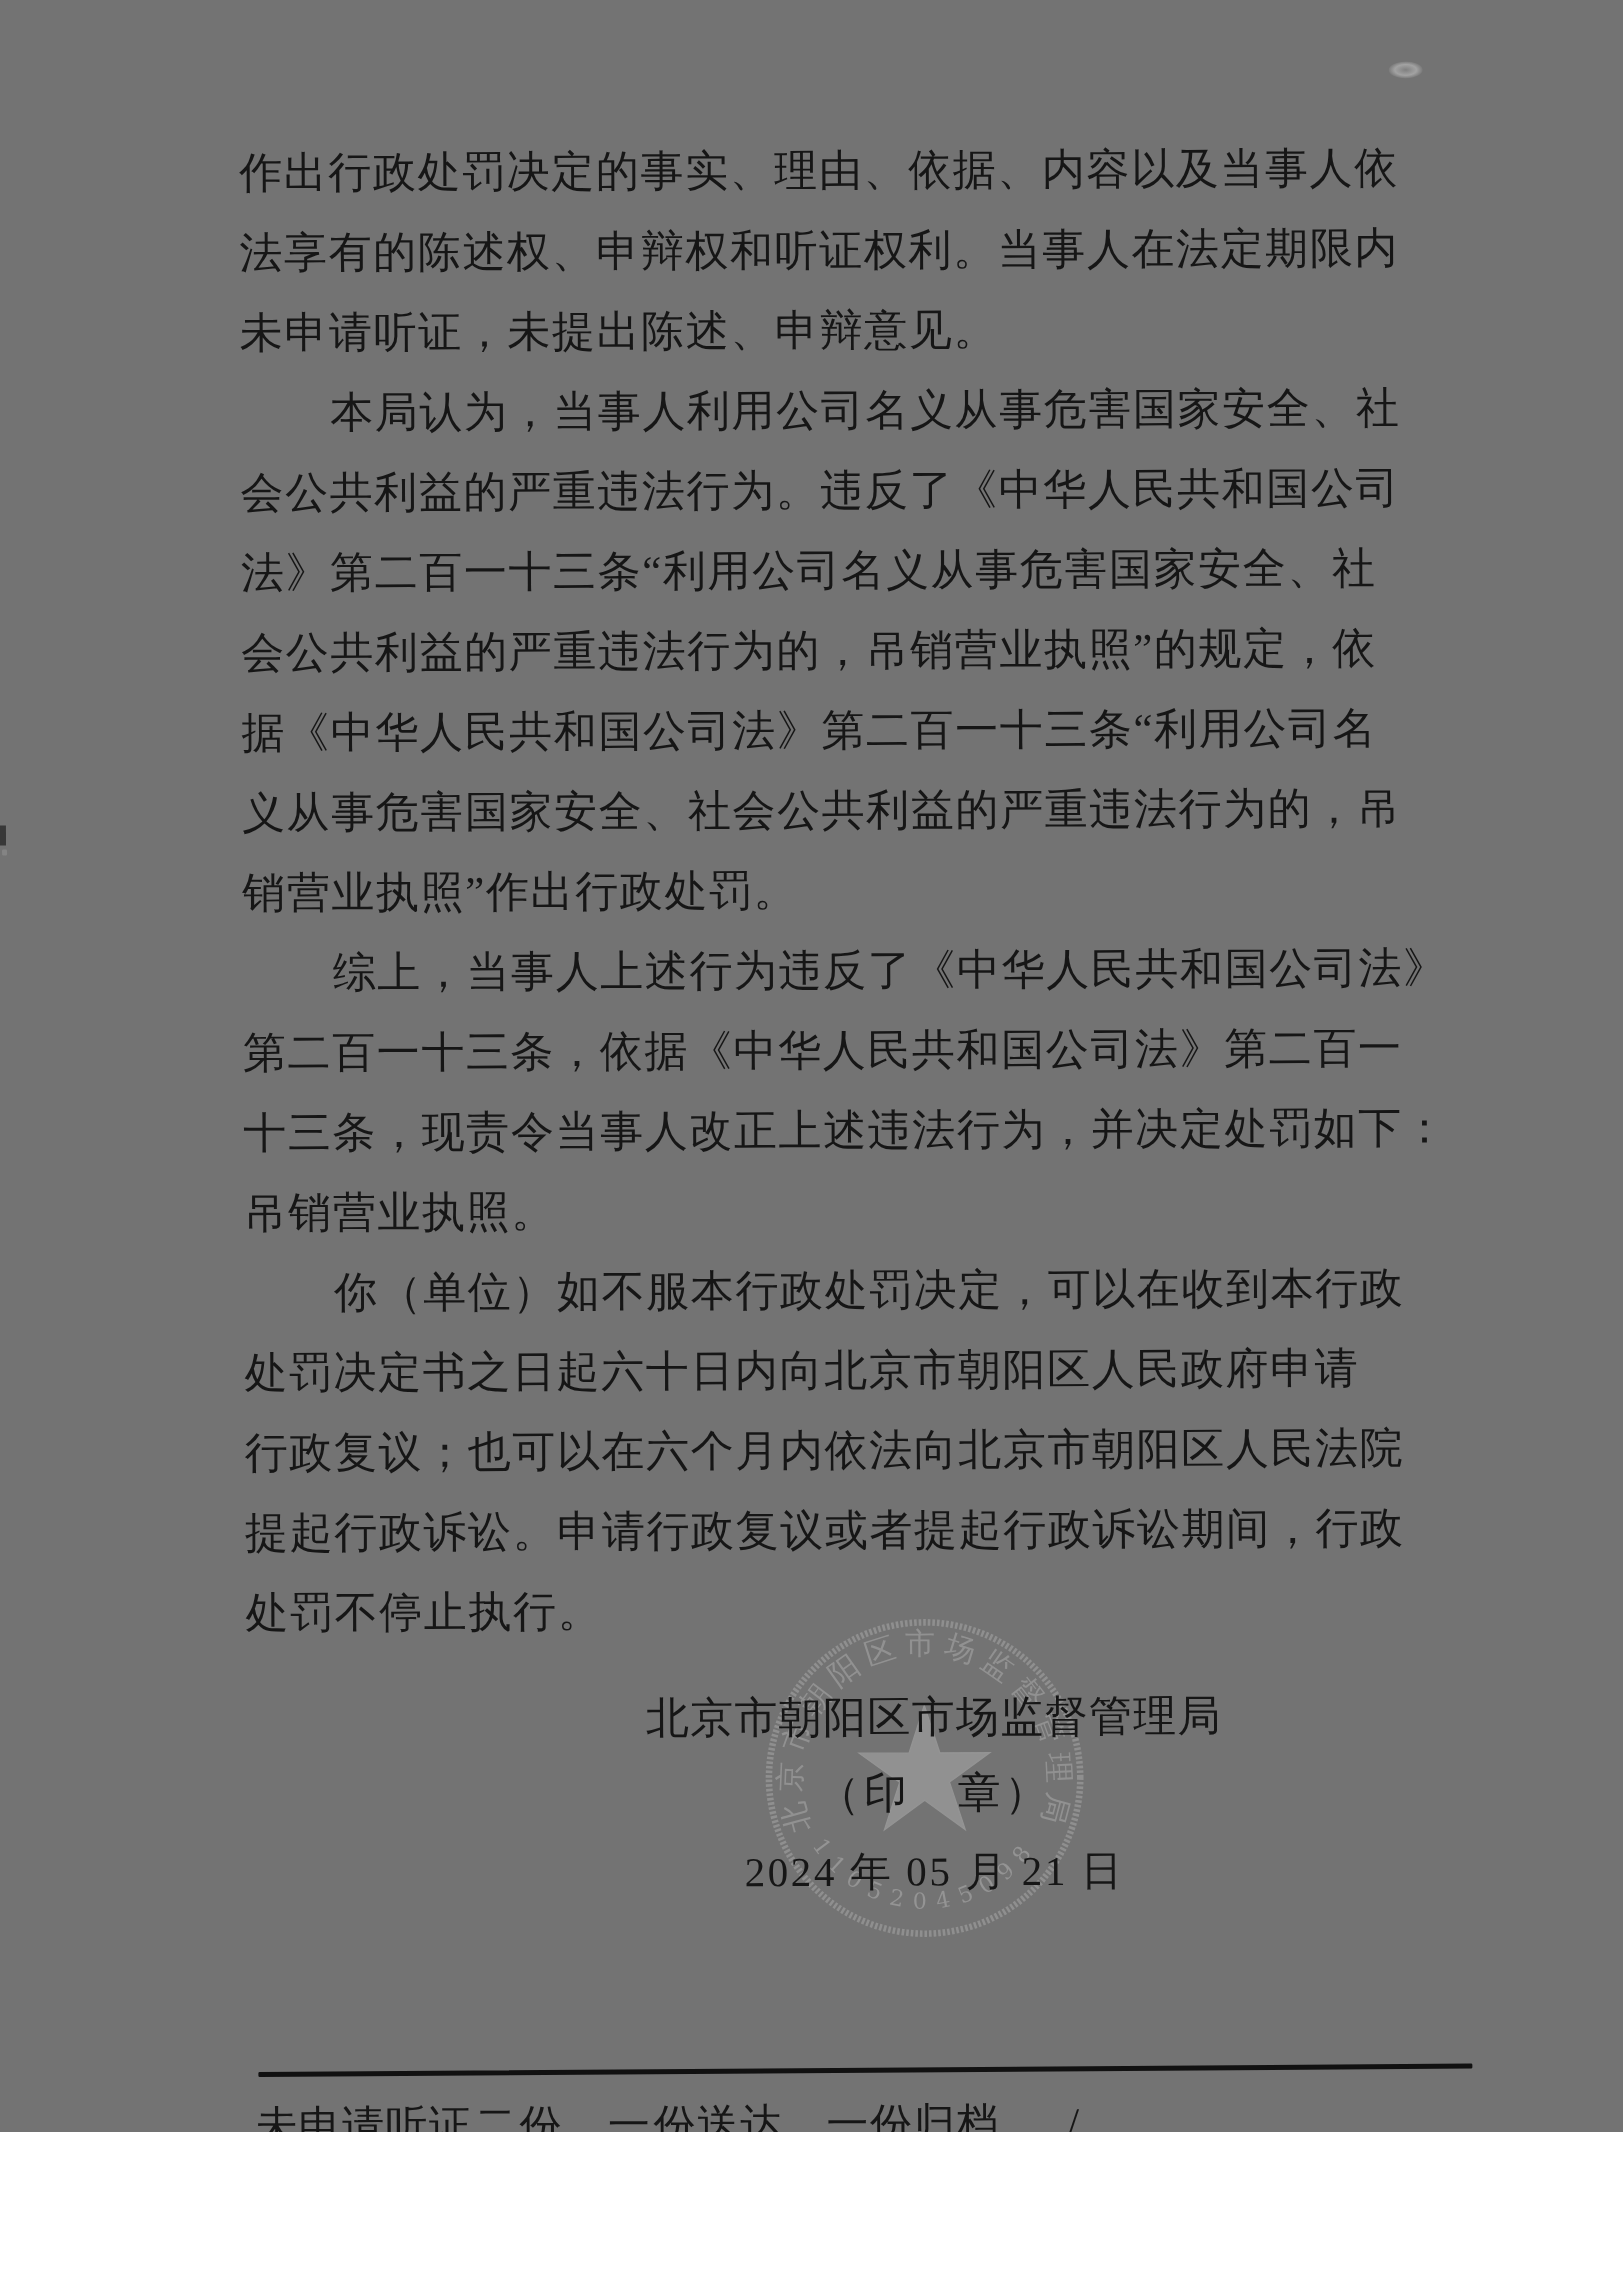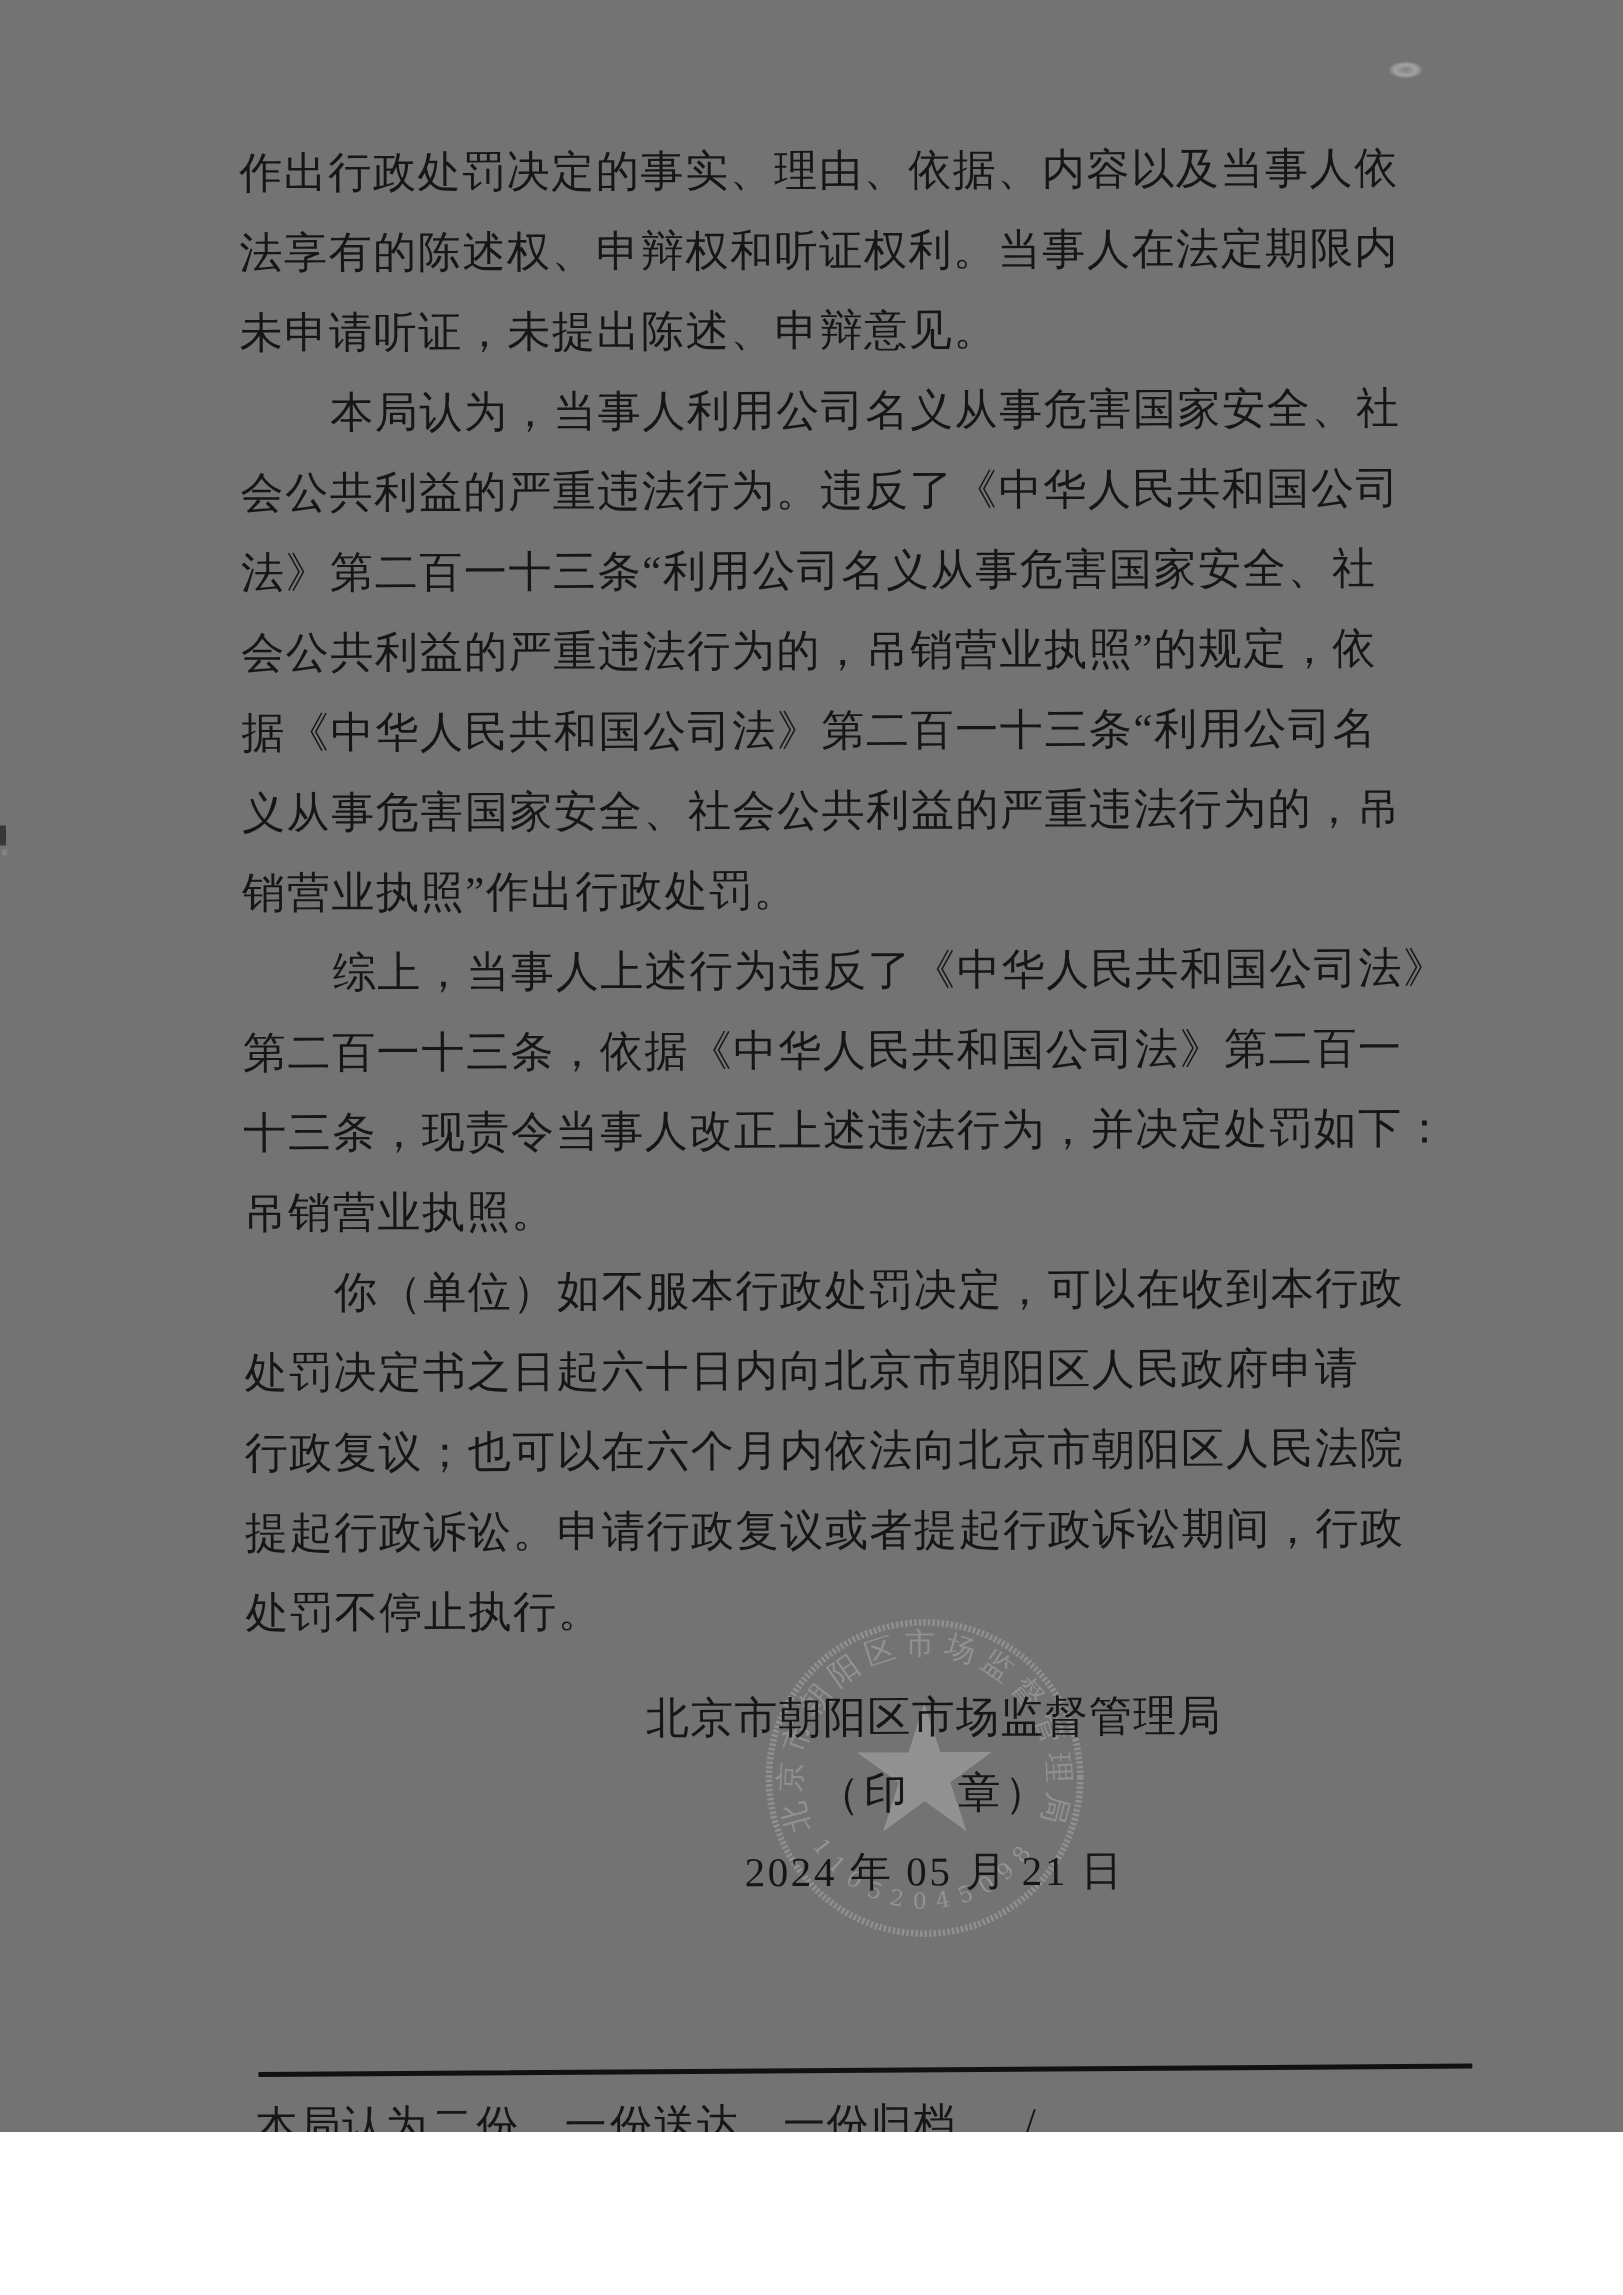--- a/index.html
+++ b/index.html
@@ -118,21 +118,21 @@
       </text>
     </svg>
 
     <div class="sig-org">北京市朝阳区市场监督管理局</div>
     <div class="sig-seal-note">（印　章）</div>
     <div class="sig-date">2024 年 05 月 21 日</div>
 
     <div class="footer-rule"></div>
     <div class="footer-text">
       
-    <span>本局认为</span><span class="u">二</span><span>份，</span><span class="u">一</span><span>份送达，一份归档，</span><span class="u w">/</span><span>。</span></div>
+    <span>未申请听证</span><span class="u">二</span><span>份，</span><span class="u">一</span><span>份送达，一份归档，</span><span class="u w">/</span><span>。</span></div>
 
     <div class="artifact smudge"></div>
     <div class="artifact tick"></div>
     <div class="artifact dot"></div>
 
   </div>
 </div>
 
 
 </body></html>

